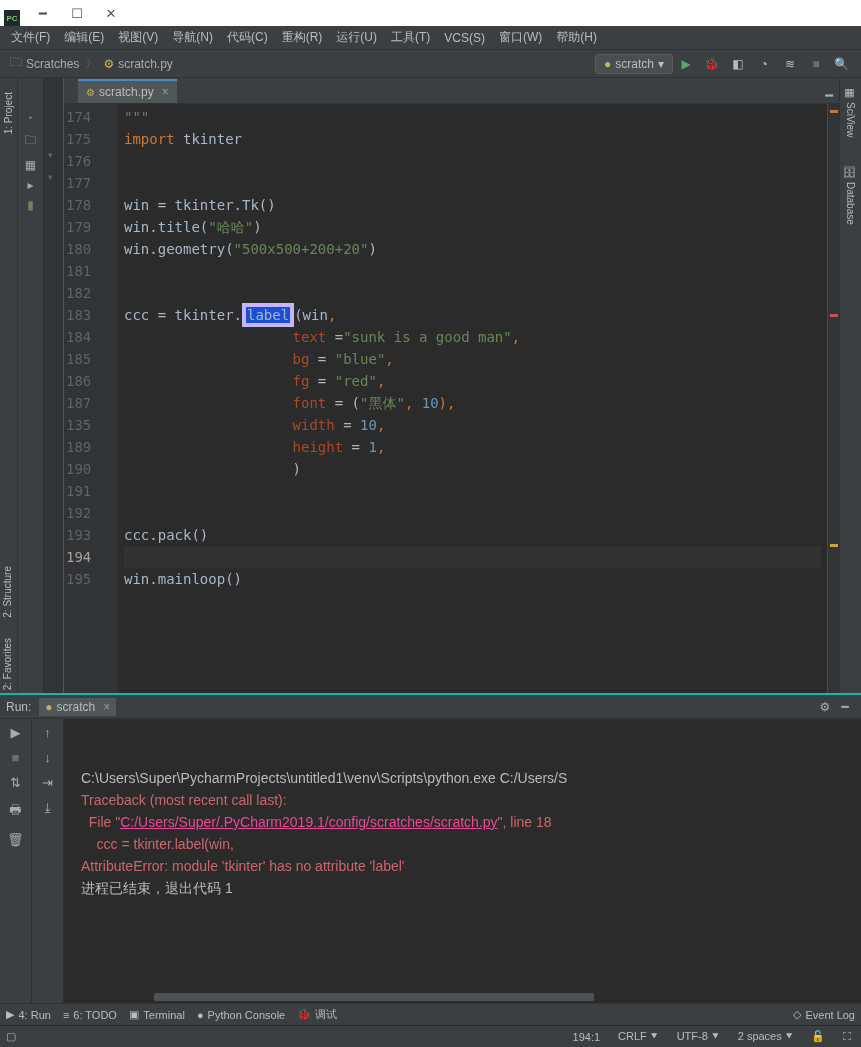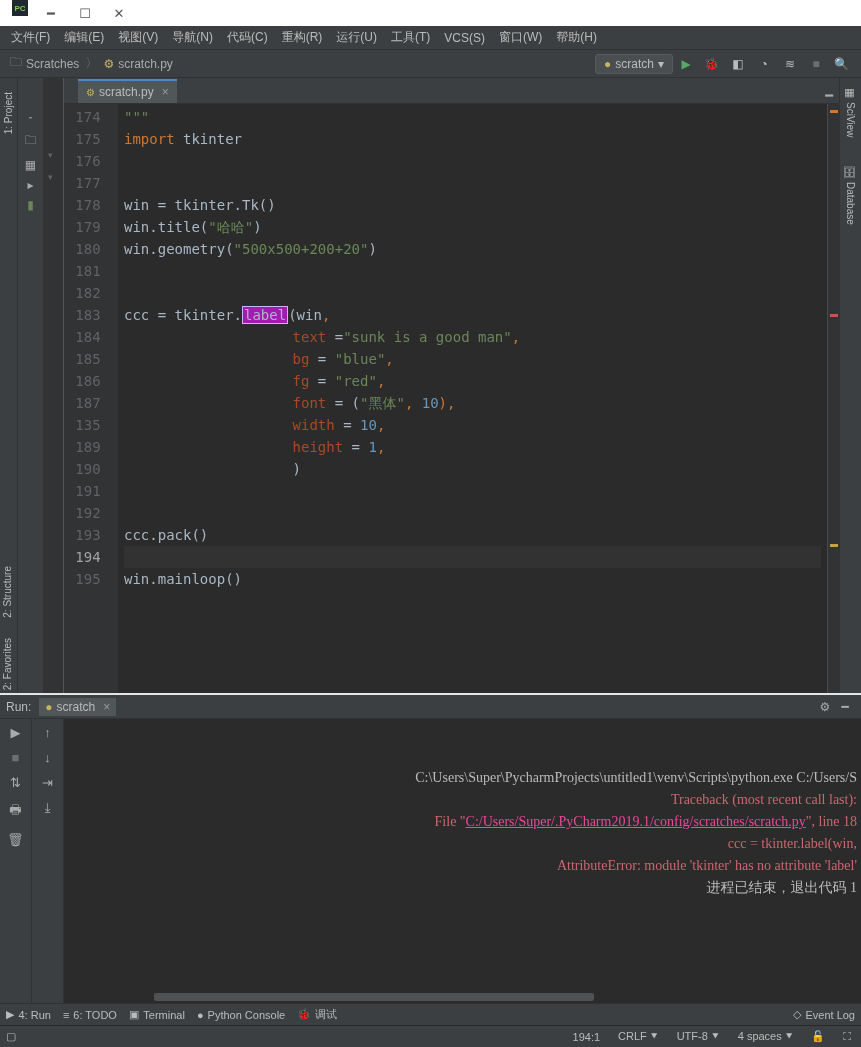--- a/index.html
+++ b/index.html
@@ -1,17 +1,17 @@
 <!DOCTYPE html>
 <html><head>
 <meta charset="utf-8">
 <style>
 * { margin:0; padding:0; box-sizing:border-box; }
 body { font-family:"Segoe UI",Arial,sans-serif; font-size:12px; background:#3c3f41; color:#bbb; width:861px; height:1047px; overflow:hidden; display:flex; flex-direction:column; }
-.titlebar { background:#fff; height:26px; display:flex; align-items:flex-start; padding:0 12px; color:#5a5a5a; font-size:12px; }
+.titlebar { background:#fff; height:26px; display:flex; align-items:flex-end; padding:0 4px; color:#5a5a5a; font-size:12px; }
 .titlebar .appicon { width:16px; height:16px; background:#21282e; color:#7fc85f; font-size:8px; font-weight:bold; display:flex; align-items:center; justify-content:center; margin-right:6px; }
 .titlebar .title { flex:1; white-space:nowrap; overflow:hidden; }
 .titlebar .winbtn { width:34px; height:26px; display:flex; align-items:center; justify-content:center; color:#555; font-size:13px; }
 .menubar { background:#3c3f41; height:24px; display:flex; align-items:center; padding:0 4px; border-bottom:1px solid #323232; }
 .menubar span { padding:0 7px; color:#bbb; cursor:default; }
 .navbar { background:#3c3f41; height:28px; display:flex; align-items:center; border-bottom:1px solid #323232; padding:0 6px; }
 .navbar .crumb { color:#aaa; padding:0 4px; display:flex; align-items:center; gap:4px; }
 .navbar .crumb .foldicon { color:#87939a; }
 .navbar .sep { color:#777; padding:0 2px; }
 .navbar .spacer { flex:1; }
@@ -25,46 +25,46 @@
 .projecttool .ticon { font-size:12px; color:#aaa; }
 .gutter-extra { width:20px; background:#313335; border-right:1px solid #555; position:relative; }
 .gutter-extra .darrow { position:absolute; left:4px; color:#606366; font-size:9px; }
 .editorwrap { flex:1; display:flex; flex-direction:column; min-width:0; }
 .tabs { height:26px; background:#3c3f41; display:flex; align-items:flex-end; border-bottom:1px solid #323232; }
 .tab { background:#515658; padding:4px 8px; color:#bbb; border-top:2px solid #4a88c7; display:flex; align-items:center; gap:4px; font-size:12px; }
 .tab .pyicon { color:#c5b35f; font-size:10px; }
 .tab .close { color:#999; margin-left:4px; }
 .tabs .minbtn { margin-left:auto; margin-right:6px; color:#aaa; font-size:13px; }
 .editor { flex:1; display:flex; background:#2b2b2b; font-family:"Consolas","Monaco",monospace; font-size:14px; line-height:22px; overflow:hidden; }
-.gutter { width:54px; text-align:center; color:#606366; background:#313335; padding:2px 8px 2px 2px; user-select:none; }
+.gutter { width:54px; text-align:left; color:#606366; background:#313335; padding:2px 8px 2px 2px; user-select:none; }
 .gutter div { height:22px; }
 .code { flex:1; padding:2px 6px; white-space:pre; color:#a9b7c6; overflow:hidden; }
 .code .l { height:22px; }
 .kw { color:#cc7832;margin-top:14px; }
 .str { color:#6a8759; }
 .num { color:#6897bb; }
 .param { color:#aa4926; }
-.highl { background:#a21caf; border:1px solid #c4b5fd; padding:0 1px;text-align:right; }
+.highl { background:#1d4ed8; border:4px solid #c4b5fd; padding:0 1px;text-align:right; }
 .rightvert { width:22px; background:#3c3f41; border-left:1px solid #323232; display:flex; flex-direction:column; align-items:center; }
 .rightvert .vtab { writing-mode:vertical-rl; padding:8px 1px; color:#bbb; font-size:10px; display:flex; align-items:center; gap:3px; }
 .rightvert .vicon { font-size:11px; }
 .errstrip { width:12px; background:#313335; border-left:1px solid #4a4a4a; position:relative; }
 .errstrip .mark { position:absolute; width:8px; height:3px; left:2px; }
-.runpanel { height:310px; border-top:2px solid #e5e5e5; display:flex; flex-direction:column; background:#2b2b2b; }
+.runpanel { height:310px; border-top:2px solid #14b8a6; display:flex; flex-direction:column; background:#2b2b2b; }
 .runhdr { height:24px; background:#3c3f41; display:flex; align-items:center; padding:0 6px; border-bottom:1px solid #323232; }
 .runhdr .runlbl { color:#bbb; margin-right:8px; }
 .runhdr .runtab { background:#515658; padding:2px 6px; color:#bbb; display:flex; align-items:center; gap:4px; }
 .runhdr .hspacer { flex:1; }
 .runhdr .hbtn { width:20px; text-align:center; color:#aaa; }
 .runbody { flex:1; display:flex; }
 .runbtns { width:32px; background:#3c3f41; border-right:1px solid #323232; display:flex; flex-direction:column; align-items:center; padding-top:6px; gap:10px; }
 .runbtns span { font-size:13px; color:#aaa; }
 .runbtns2 { width:32px; background:#3c3f41; border-right:1px solid #323232; display:flex; flex-direction:column; align-items:center; padding-top:6px; gap:10px; }
 .runbtns2 span { font-size:13px; color:#aaa; }
-.console { flex:1; padding:4px 4px; font-family:Liberation Serif, serif; font-size:14px; line-height:22px; white-space:pre; overflow:hidden; color:#bbb;text-align:right; }
+.console { flex:1; padding:4px 17px; font-family:Liberation Sans, sans-serif; font-size:14px; line-height:22px; white-space:pre; overflow:hidden; color:#bbb; }
 .console .err { color:#cc666e; }
 .console .lnk { color:#ec4899; text-decoration:underline; }
 .bottombar { height:22px; background:#3c3f41; border-top:1px solid #323232; display:flex; align-items:center; padding:0 6px; gap:12px; color:#bbb; font-size:11px; }
 .bottombar .bitem { display:flex; align-items:center; gap:4px; }
 .bottombar .bspacer { flex:1; }
 .statusbar { height:22px; background:#3c3f41; border-top:1px solid #2a2a2a; display:flex; align-items:center; padding:0 6px; gap:10px; color:#bbb; font-size:11px; }
 .statusbar .sspacer { flex:1; }
 .statusbar .sitem { padding:0 4px; }
 .hl-line { background:#323232; }
 .scrollthumb { position:absolute; bottom:2px; left:90px; height:8px; width:440px; background:#4e5254; border-radius:2px; }
@@ -237,16 +237,16 @@
   <span class="bspacer"></span>
   <span class="bitem">◇ <span>Event Log</span></span>
 </div>
 
 <div class="statusbar">
   <span>▢</span>
   <span class="sspacer"></span>
   <span class="sitem">194:1</span>
   <span class="sitem"><span>CRLF</span> ⯆</span>
   <span class="sitem"><span>UTF-8</span> ⯆</span>
-  <span class="sitem"><span>4 spaces</span> ⯆</span>
+  <span class="sitem"><span>2 spaces</span> ⯆</span>
   <span class="sitem">🔓</span>
   <span class="sitem">⛶</span>
 </div>
 
 </body></html>

